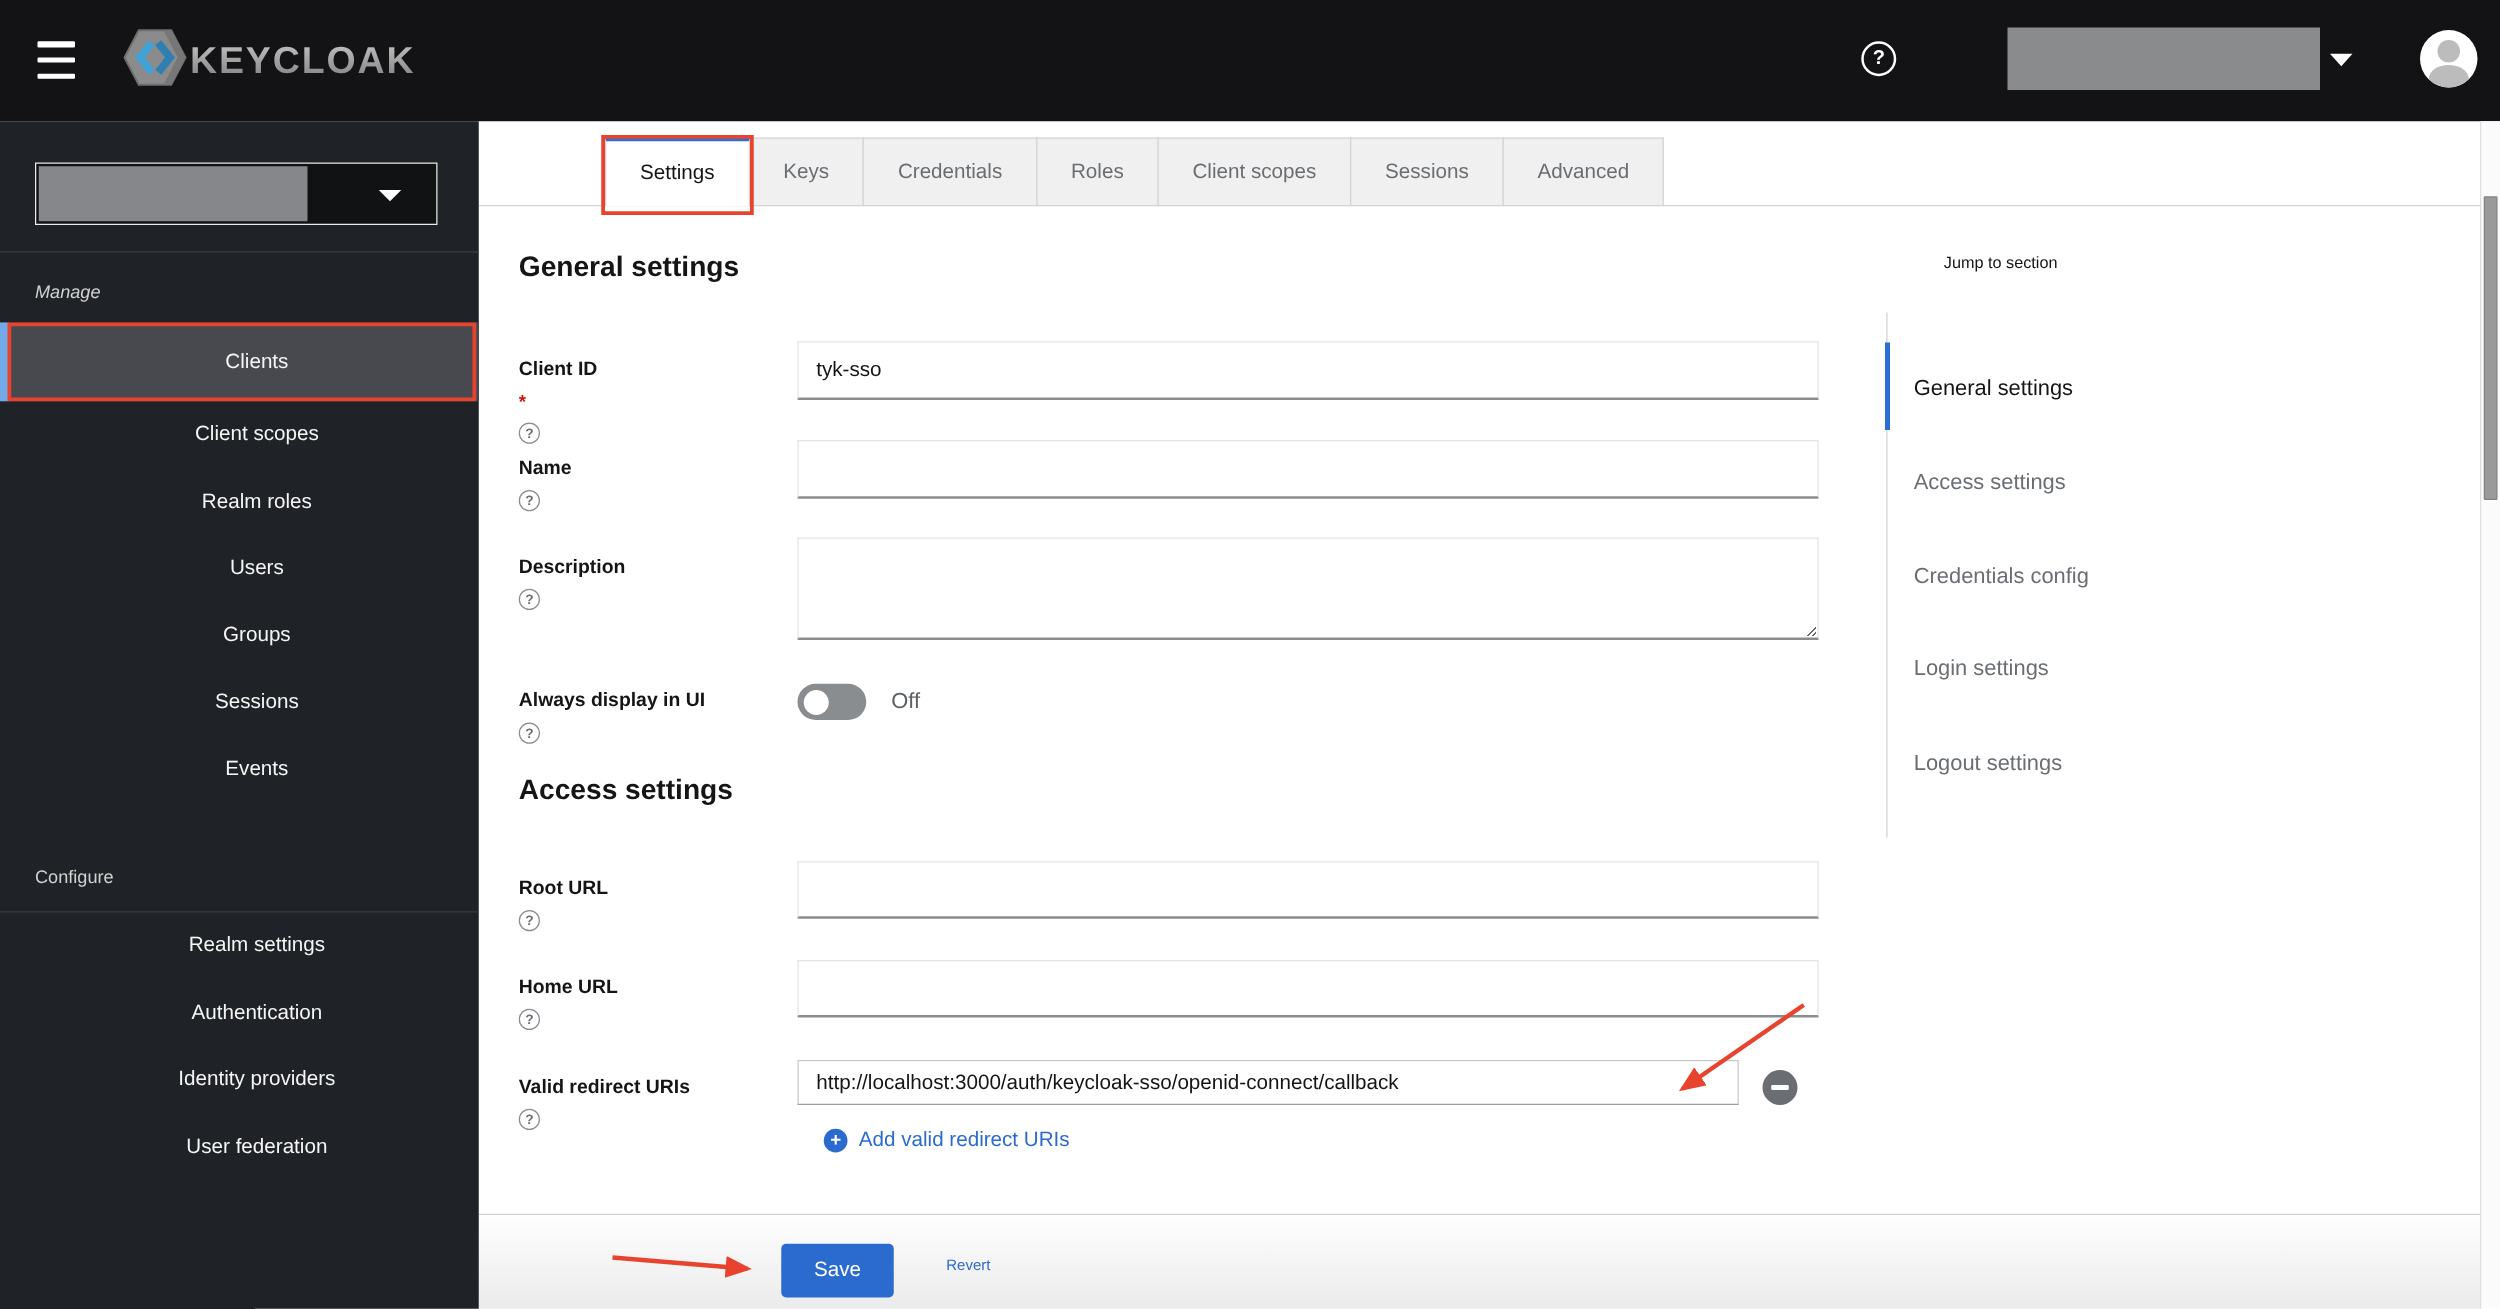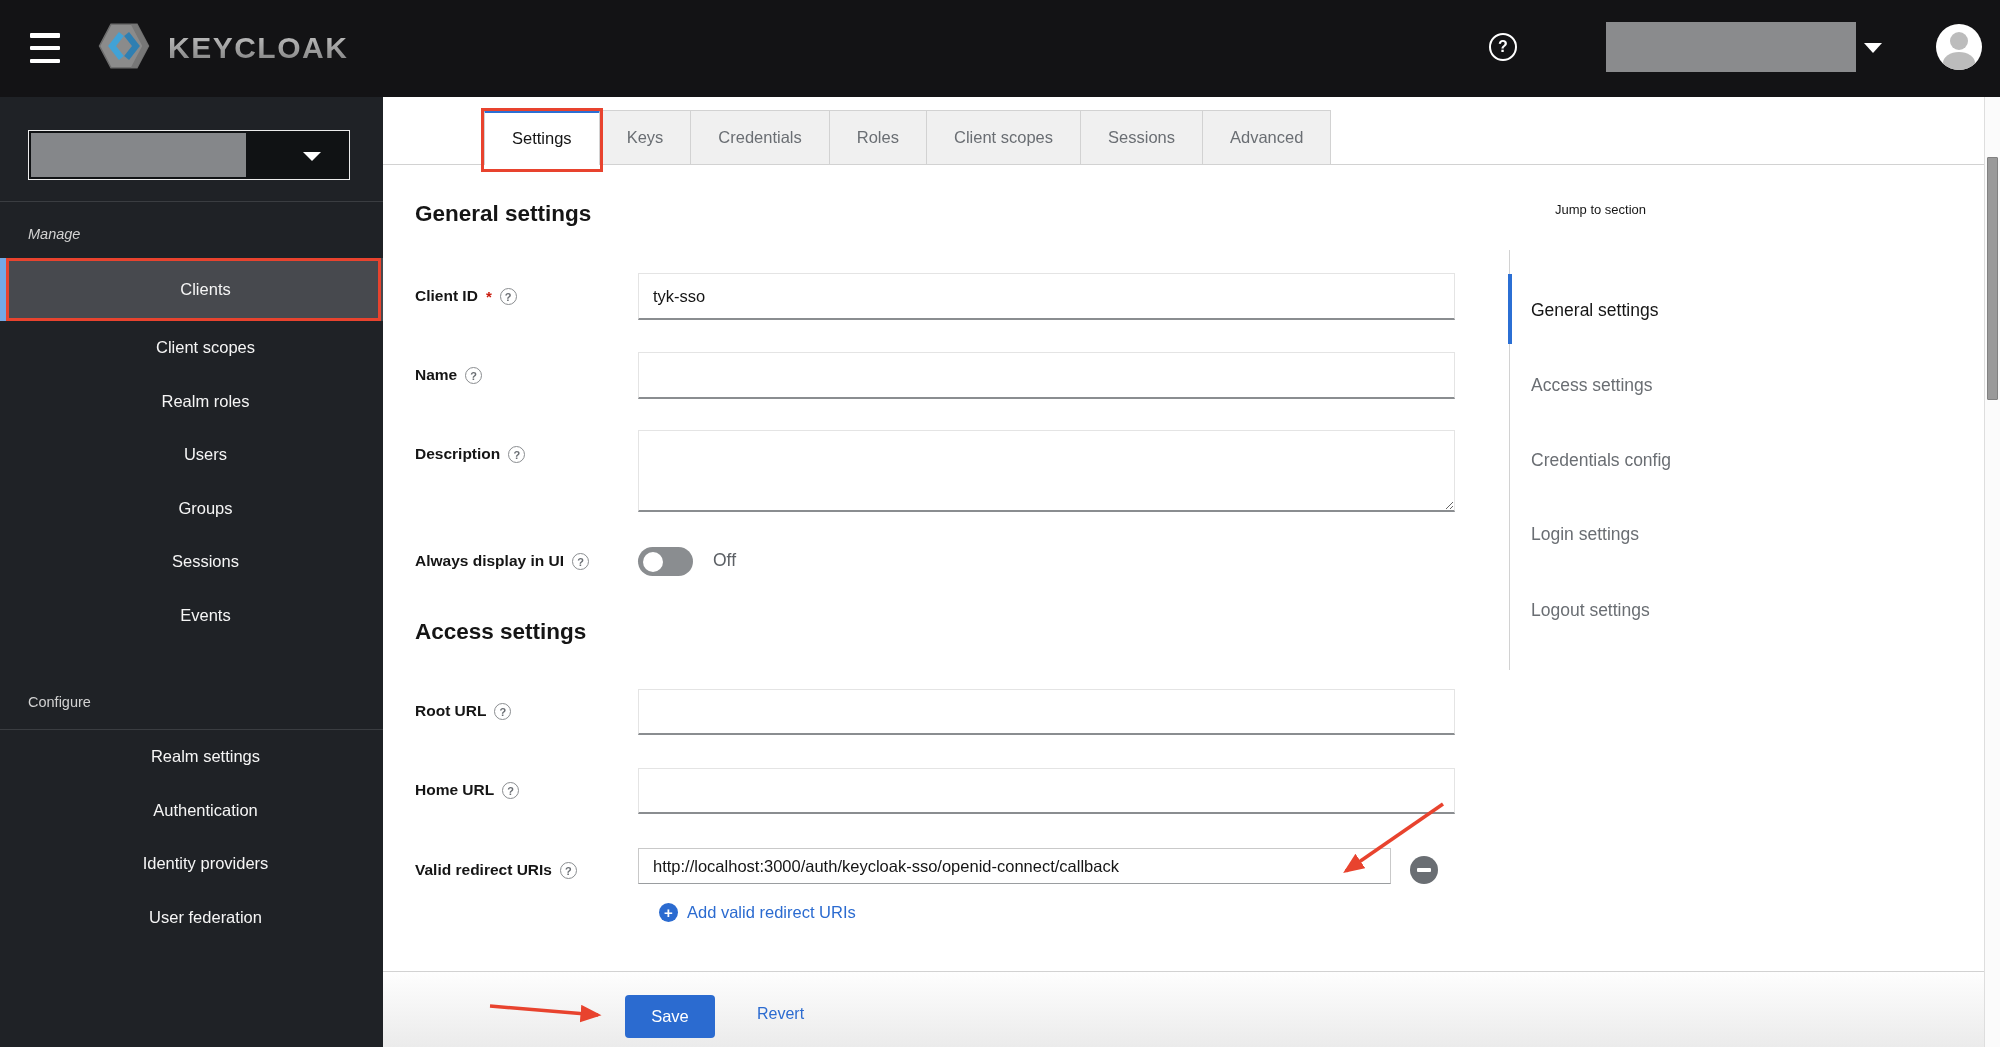--- a/index.html
+++ b/index.html
@@ -4,21 +4,21 @@
 <style>
   * { margin:0; padding:0; box-sizing:border-box; }
   html,body { width:2000px; height:1047px; overflow:hidden; background:#fff;
               font-family:"Liberation Sans", sans-serif; }
 
   
   .topbar { position:absolute; left:0; top:0; width:2000px; height:97px; background:#131315; z-index:3; }
   .hamburger { position:absolute; left:30px; top:33px; width:30px; height:30px; display:flex;
                flex-direction:column; justify-content:space-between; cursor:pointer; }
   .hamburger span { display:block; height:4.5px; background:#fff; border-radius:1px; }
-  .brand { position:absolute; left:98px; top:20px; display:flex; align-items:center; gap:18px; }
+  .brand { position:absolute; left:98px; top:20px; display:flex; align-items:center; gap:2px; }
   .brand-text { font-size:30px; font-weight:bold; letter-spacing:1.5px; color:#a2a2a2;
                 background:linear-gradient(180deg,#c4c4c4 0%,#7e7e7e 100%);
                 -webkit-background-clip:text; background-clip:text; -webkit-text-fill-color:transparent; }
   .help-icn { position:absolute; left:1489px; top:33px; width:28px; height:28px; border:2.5px solid #fff;
               border-radius:50%; color:#fff; font-size:16px; font-weight:bold; display:flex;
               align-items:center; justify-content:center; cursor:pointer; }
   .user-box { position:absolute; left:1606px; top:22px; width:250px; height:50px; background:#8a8b8d; cursor:pointer; }
   .user-caret { position:absolute; left:1864px; top:43px; width:0; height:0;
                 border-left:9px solid transparent; border-right:9px solid transparent;
                 border-top:10px solid #fff; cursor:pointer; }
@@ -51,22 +51,22 @@
   .tabs { position:absolute; left:62px; top:0; display:flex;padding-left:39px; }
   .tab { height:54px; line-height:53px; padding:0 27px; background:#f0f0f0; color:#6a6e73;
          font-size:16.5px; border:1px solid #d2d2d2; border-bottom:none; margin-left:-1px; cursor:pointer; }
   .tab:first-child { margin-left:0; }
   .tab.active { position:relative; height:55px; background:#fff; color:#151515;
                 border-top:3px solid #2b6fd4; line-height:50px; }
   .tab.active::after { content:""; position:absolute; left:-4px; right:-4px; top:-5px; bottom:-7px;
                        border:3px solid #e8432e; pointer-events:none; z-index:5; }
 
   .h2 { position:absolute; left:32px; font-size:22.5px; font-weight:bold; color:#151515; }
-  .flabel { position:absolute; left:32px; display:flex; align-items:flex-end; gap:8px;
-            font-size:15.5px; font-weight:bold; color:#151515; }
+  .flabel { position:absolute; left:32px; display:flex; align-items:flex-start; gap:8px;
+            font-size:15.5px; font-weight:bold; color:#151515;flex-direction:column; }
   .req { color:#c9190b; font-weight:bold; font-size:15px; }
   .hicon { width:17px; height:17px; border:1.5px solid #8a8d90; border-radius:50%; color:#6a6e73;
            font-size:11px; font-weight:bold; display:inline-flex; align-items:center;
            justify-content:center; cursor:pointer; flex:0 0 auto; }
   .pfinput { position:absolute; left:255px; width:817px; height:47px; background:#fff;
              border:1px solid #e4e4e4; border-bottom:2px solid #8a8d90; padding:0 14px;
              font-family:"Liberation Sans",sans-serif; font-size:16.5px; color:#151515; }
   .pftext { position:absolute; left:255px; width:817px; height:82px; background:#fff;
             border:1px solid #e4e4e4; border-bottom:2px solid #8a8d90; padding:10px 14px;
             font-family:"Liberation Sans",sans-serif; font-size:16.5px; color:#151515; }
@@ -82,21 +82,21 @@
   .add-link { position:absolute; left:276px; top:806px; display:flex; align-items:center; gap:9px;
               color:#2b6bd0; font-size:16.5px; cursor:pointer; }
   .plus-icn { width:19px; height:19px; background:#2b6bd0; border-radius:50%; color:#fff; font-size:15px;
               font-weight:bold; display:inline-flex; align-items:center; justify-content:center; line-height:0; }
 
   .footerbar { position:absolute; left:0; top:874px; width:1601px; height:76px;
                border-top:1px solid #d2d2d2; background:linear-gradient(180deg,#fefefe 0%,#ebebeb 100%); }
   .save-btn { position:absolute; left:242px; top:23px; width:90px; height:43px; background:#2b6bd0;
               color:#fff; font-size:16.5px; border:none; border-radius:4px; cursor:pointer;
               font-family:"Liberation Sans",sans-serif; }
-  .revert-link { position:absolute; left:374px; top:33px; color:#2b6bd0; font-size:16px; cursor:pointer; }
+  .revert-link { position:absolute; left:374px; top:33px; color:#2b6bd0; font-size:12px; cursor:pointer; }
 
   
   .jump-title { position:absolute; left:1125px; top:105px; font-size:13px; color:#151515;margin-left:47px; }
   .jump-list { position:absolute; left:1126px; top:153px; width:300px; height:420px; border-left:1px solid #d2d2d2; }
   .jump-item { position:absolute; left:0; height:30px; line-height:30px; padding-left:21px;
                font-size:17.5px; color:#6a6e73; cursor:pointer; white-space:nowrap; }
   .jump-item.active { color:#151515; }
   .jump-bar { position:absolute; left:-2.5px; top:24px; width:4.5px; height:70px; background:#2b6fd4; }
 
   

